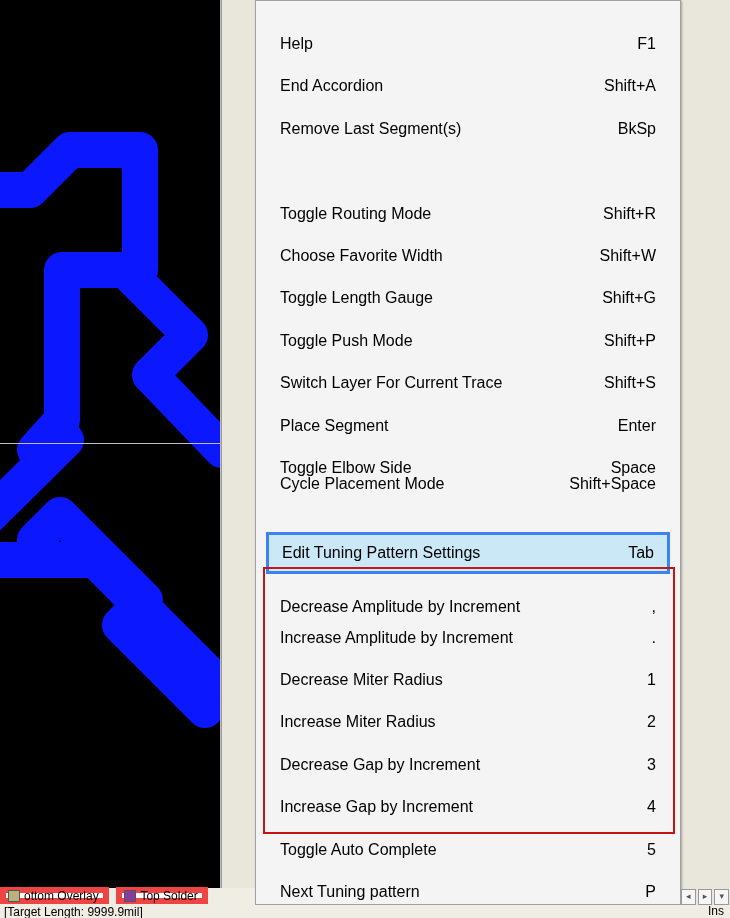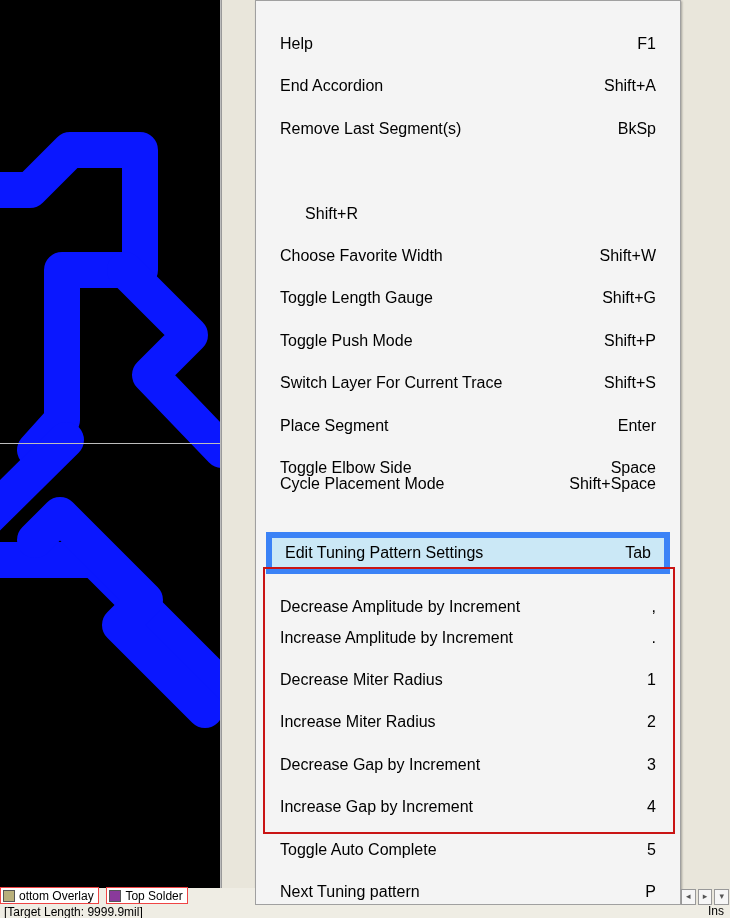--- a/index.html
+++ b/index.html
@@ -2,39 +2,39 @@
 <html><head>
 <meta charset="utf-8">
 <style>
   html,body{margin:0;padding:0;width:730px;height:918px;overflow:hidden;font-family:"Segoe UI","Microsoft YaHei",Arial,sans-serif;background:#e9e6db;}
   .stage{position:relative;width:730px;height:918px;padding-left:8px;}
   
   .pcb-canvas{position:absolute;left:0;top:0;width:221px;height:888px;background:#000;outline:1px solid #9a9a9a;}
   .pcb-canvas svg{position:absolute;left:0;top:0;}
   
   .tabs{position:absolute;left:0;top:888px;width:255px;height:17px;background:#efede4;font-size:12px;color:#000;white-space:nowrap;}
-  .tabs .tab{display:inline-flex;align-items:center;height:17px;padding:0 4px 0 2px;border:1px solid #ef4444;background:#fff;box-sizing:border-box;vertical-align:top;margin-top:-1px;}
+  .tabs .tab{display:inline-flex;align-items:center;height:17px;padding:0 4px 0 2px;border:6px solid #ef4444;background:#fff;box-sizing:border-box;vertical-align:top;margin-top:-1px;}
   .tabs .tab .swatch{width:10px;height:10px;margin-right:4px;border:1px solid #555;display:inline-block;}
   
   .status{position:absolute;left:0;top:905px;width:730px;height:13px;font-size:12px;background:#efede4;white-space:nowrap;overflow:hidden;}
   .status .lbl{padding-left:4px;text-align:center;}
   .status .ins{position:absolute;right:6px;top:-1px;}
   
   .ctxmenu{
     position:absolute;left:255px;top:0;width:426px;height:905px;
     background:#f4f4f4;border:1px solid #a0a0a0;box-shadow:1px 1px 2px rgba(0,0,0,0.3);
     box-sizing:border-box;
   }
   .menu-item{
     position:absolute;left:10px;right:10px;height:42px;
     display:flex;align-items:center;justify-content:space-between;
     font-size:16px;color:#000;padding:0 14px;box-sizing:border-box;
   }
   .menu-item.highlight{
-    background:#cbe8f6;border:6px solid #3b82f6;padding:0 13px;
+    background:#cbe8f6;border:3px solid #3b82f6;padding:0 13px;
   }
   .menu-item .label{flex:1;text-align:left;}
   .menu-item .short{min-width:78px;text-align:right;white-space:nowrap;}
   
   .redbox{
     position:absolute;border:2px solid #c91414;pointer-events:none;
   }
   
   .scroll-widget{position:absolute;top:888px;left:680px;width:50px;height:17px;display:flex;}
   .scroll-widget .btn{width:14px;height:14px;border:1px solid #999;background:#f6f6f6;margin:1px;font-size:9px;line-height:12px;text-align:center;color:#555;}
@@ -84,20 +84,21 @@
       </div>
       <div class="menu-item" style="top: 64.4px;">
         <span class="label">End Accordion</span>
         <span class="short">Shift+A</span>
       </div>
       <div class="menu-item" style="top: 106.8px;">
         <span class="label">Remove Last Segment(s)</span>
         <span class="short">BkSp</span>
       </div>
       <div class="menu-item" style="top: 191.6px;">
+        <span class="label">Toggle Routing Mode</span>
         <span class="short">Shift+R</span>
       </div>
       <div class="menu-item" style="top: 234px;">
         <span class="label">Choose Favorite Width</span>
         <span class="short">Shift+W</span>
       </div>
       <div class="menu-item" style="top: 276.4px;">
         <span class="label">Toggle Length Gauge</span>
         <span class="short">Shift+G</span>
       </div>

